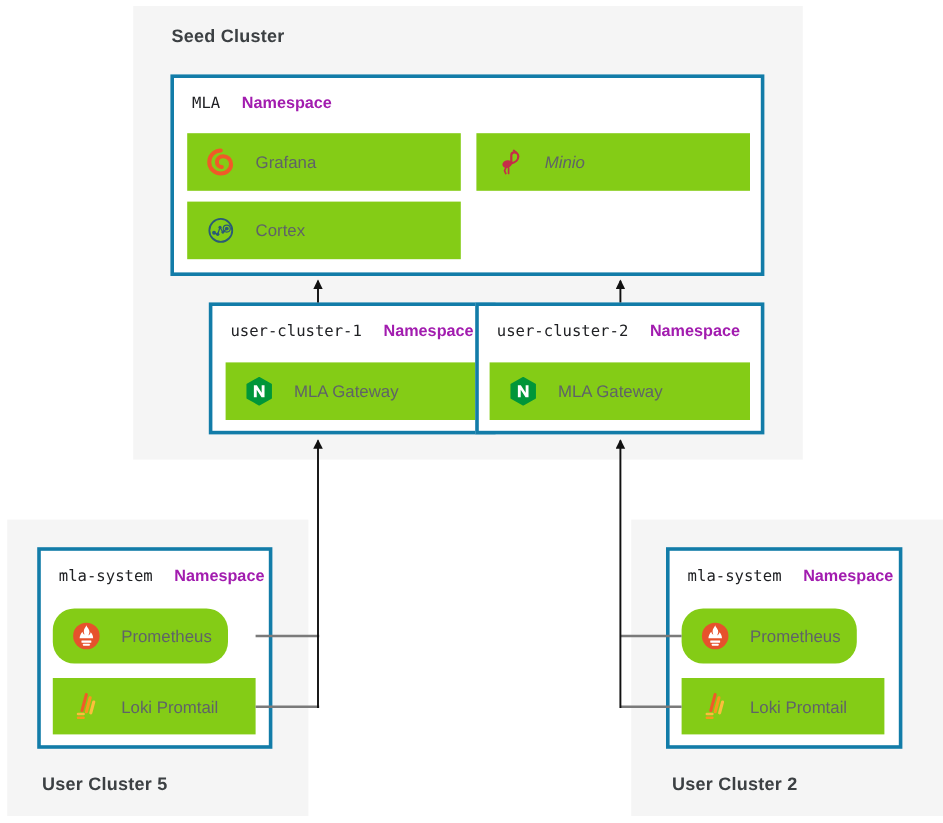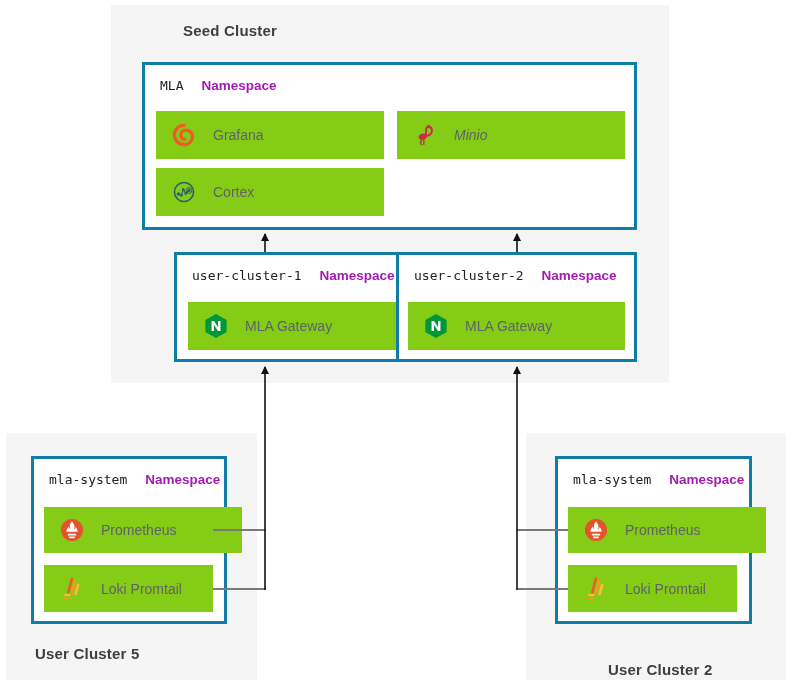--- a/index.html
+++ b/index.html
@@ -9,23 +9,23 @@
   }
   .cluster { position:absolute; background:#f5f5f5; }
   .seed-cluster { left:111px; top:5px; width:558px; height:378px; }
   .user-cluster-1 { left:6px; top:433px; width:251px; height:247px; }
   .user-cluster-2 { left:526px; top:433px; width:260px; height:247px; }
 
   .cluster-title {
     position:absolute; font-size:15px; font-weight:700; color:#3c4043;
     letter-spacing:.2px; white-space:nowrap;
   }
-  .seed-cluster .cluster-title { left:32px; top:17px;margin-left:40px; }
+  .seed-cluster .cluster-title { left:32px; top:17px; }
   .user-cluster-1 .cluster-title { left:29px; top:212px; }
-  .user-cluster-2 .cluster-title { left:34px; top:228px;margin-left:48px; }
+  .user-cluster-2 .cluster-title { left:34px; top:212px; }
 
   .ns-box {
     position:absolute; background:#ffffff; border:3px solid #127ca8;
     box-sizing:border-box;
   }
   .mla-ns   { left:31px;  top:57px;  width:495px; height:168px; }
   .uc1-ns   { left:31px;  top:247px; width:239px; height:110px;margin-left:32px; }
   .uc2-ns   { left:285px; top:247px; width:241px; height:110px; }
   .ms-ns-1  { left:25px;  top:23px;  width:196px; height:168px; }
   .ms-ns-2  { left:29px;  top:23px;  width:197px; height:168px; }
@@ -43,21 +43,21 @@
   }
   .svc svg { flex:0 0 auto; display:block; }
   .svc-label { font-size:14px; color:#5f6368; white-space:nowrap; }
 
   .mla-ns .r1 { left:11px;  top:46px;  width:228px; height:48px; }
   .mla-ns .r2 { left:252px; top:46px;  width:228px; height:48px;font-style:italic; }
   .mla-ns .r3 { left:11px;  top:103px; width:228px; height:48px; }
   .mla-ns .r4 { left:252px; top:103px; width:228px; height:48px; }
   .uc1-ns .r1 { left:11px;  top:47px;  width:217px; height:48px; }
   .uc2-ns .r1 { left:9px;   top:47px;  width:217px; height:48px; }
-  .ms-ns-1 .r1, .ms-ns-2 .r1 { left:10px; top:48px;  width:198px; height:46px; }
+  .ms-ns-1 .r1, .ms-ns-2 .r1 { left:10px; top:48px;  width:146px; height:46px;border-radius:18px; }
   .ms-ns-1 .r2, .ms-ns-2 .r2 { left:10px; top:106px; width:169px; height:47px; }
 
   .connectors {
     position:absolute; left:0; top:0; z-index:5; pointer-events:none;
   }
   .arrowline { stroke:#111111; stroke-width:1.6; }
   .grayline  { stroke:#7a7a7a; stroke-width:2; }
 </style>
 </head>
 <body>

